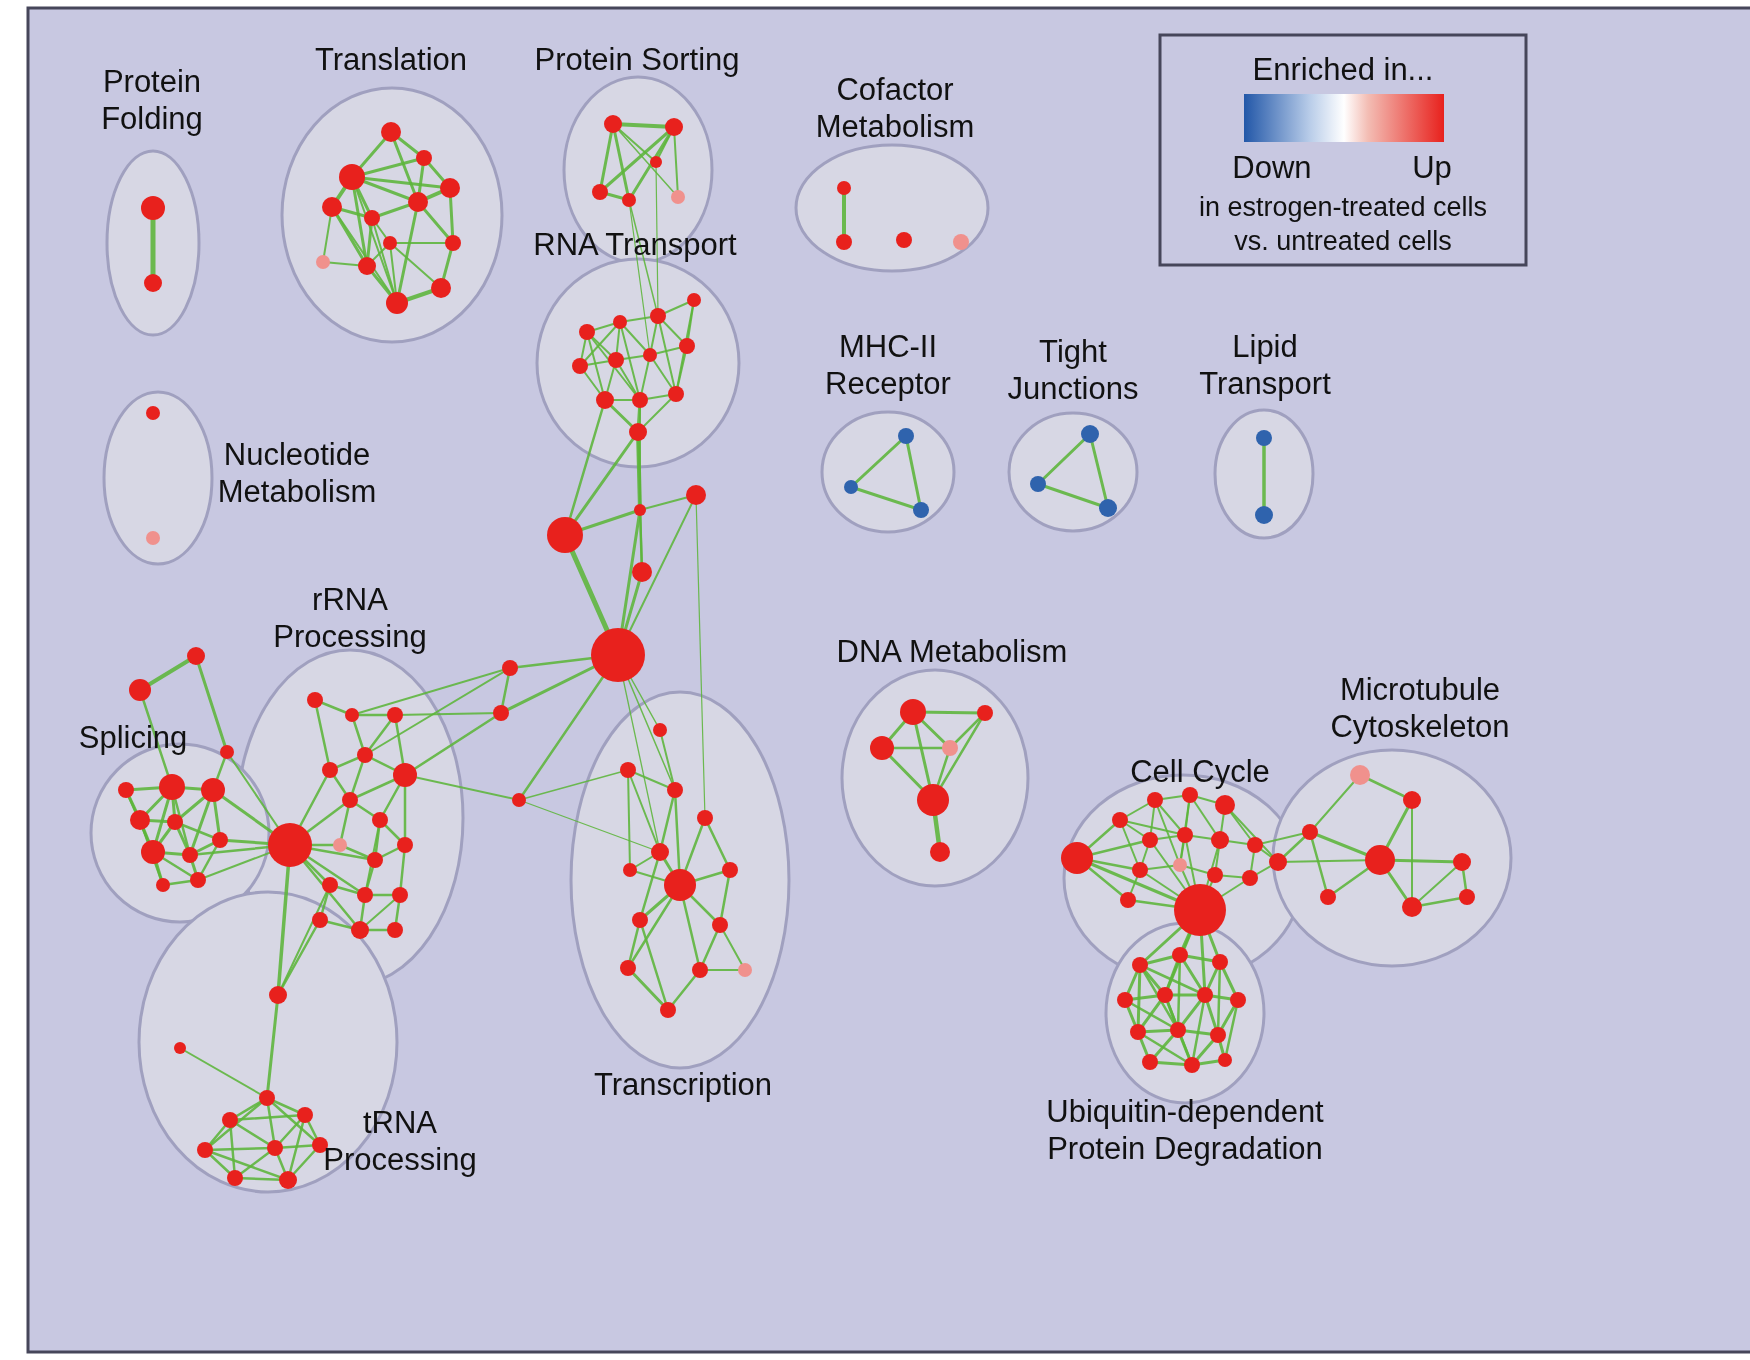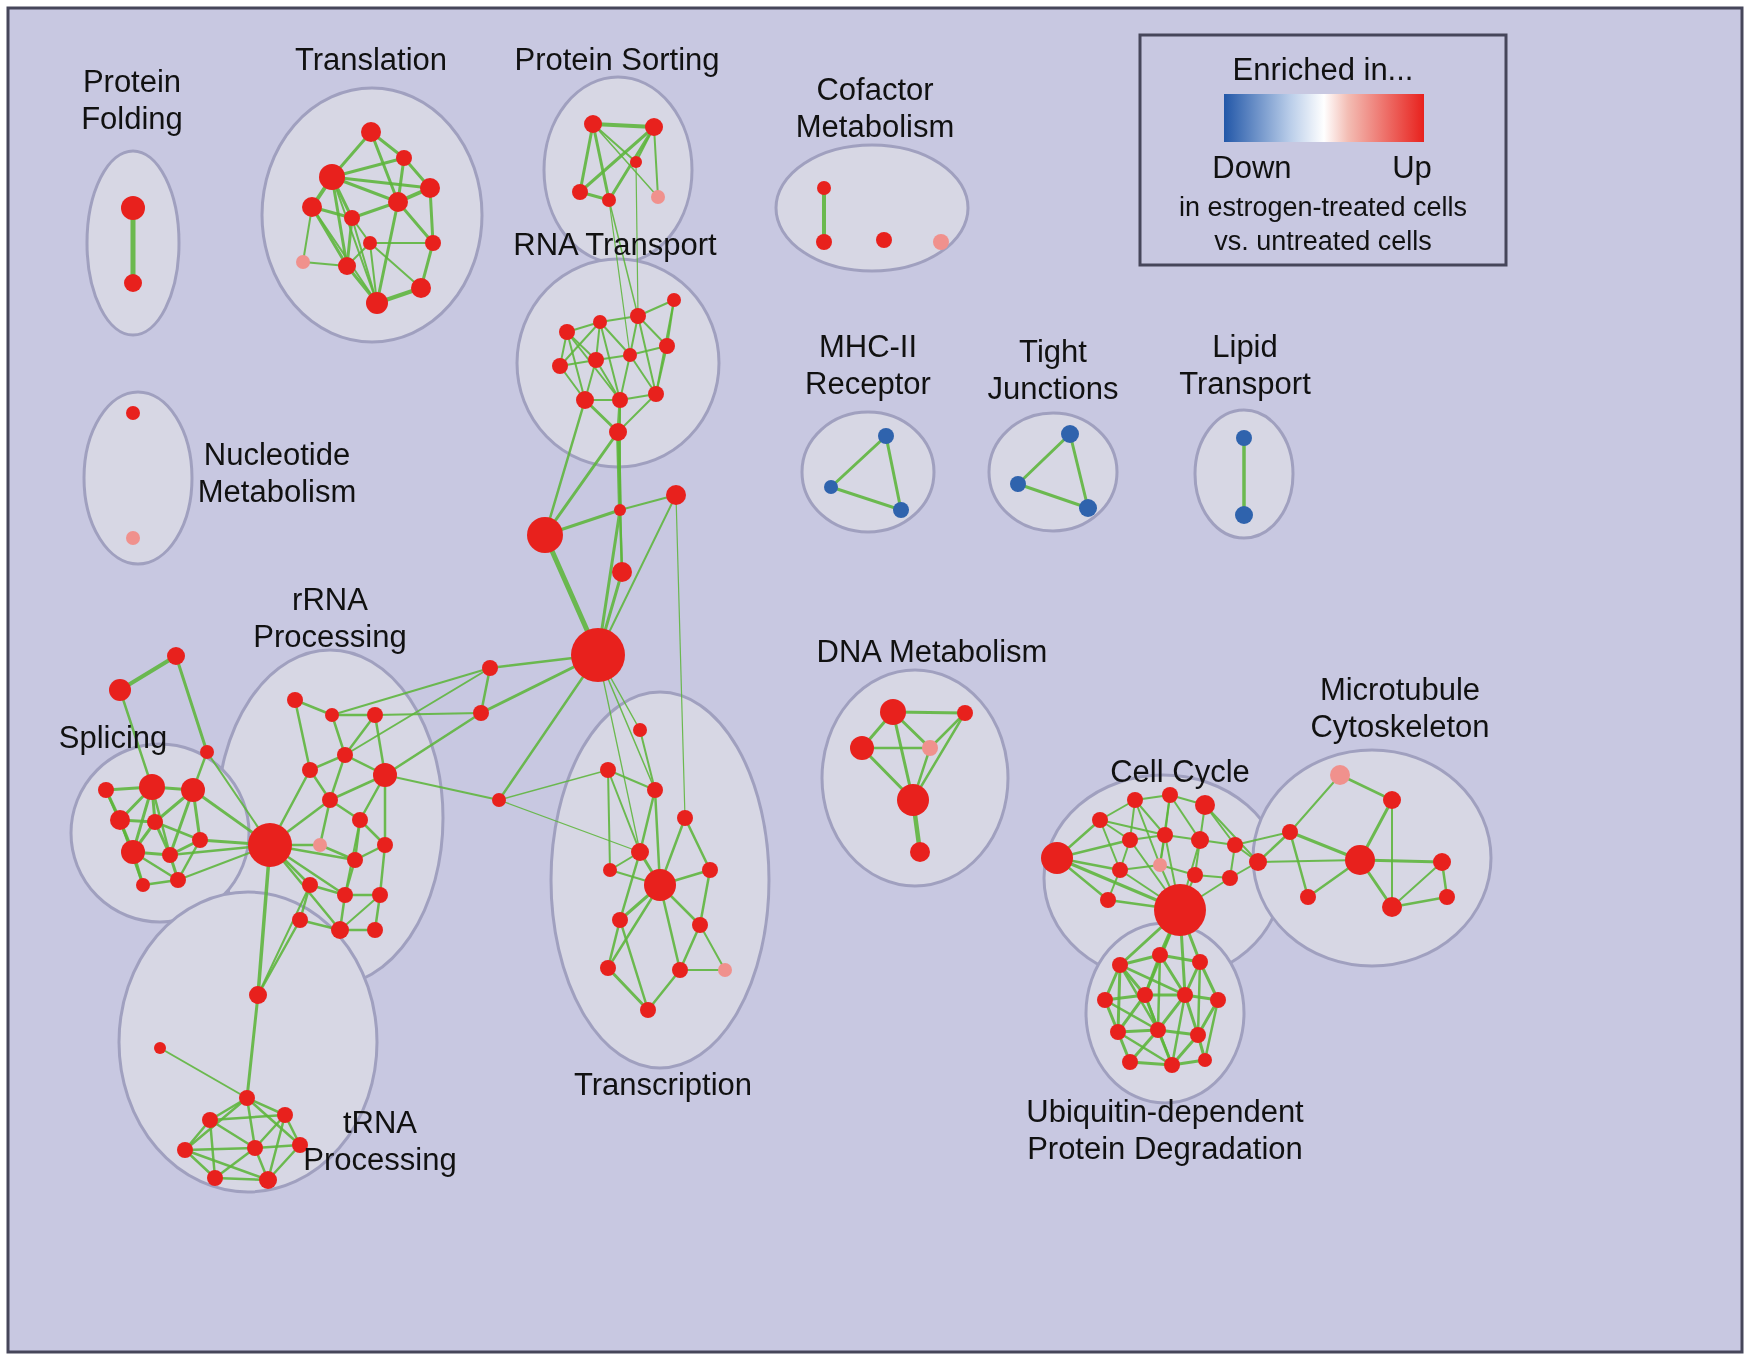--- a/index.html
+++ b/index.html
@@ -1,16 +1,16 @@
 <!DOCTYPE html>
 <html><head>
 <meta charset="utf-8">
 <style>
   html, body { margin: 0; padding: 0; background: #ffffff; }
-  .figure-wrap { position: relative; width: 1440px; height: 1360px; }
+  .figure-wrap { position: relative; width: 1440px; height: 1360px; padding-left: 20px; }
   svg { display: block; }
   text { font-family: "Liberation Sans", sans-serif; fill: #111111; }
   .cluster-label { font-size: 31px; }
   .legend-title { font-size: 31px; text-anchor: middle; }
   .legend-label { font-size: 31px; text-anchor: middle; }
   .legend-caption { font-size: 27px; text-anchor: middle; }
   .legend-box { fill: #c8c8e1; stroke: #46465a; stroke-width: 3px; }
   .frame { fill: #c8c8e1; stroke: #46465a; stroke-width: 3px; }
 </style>
 </head>

